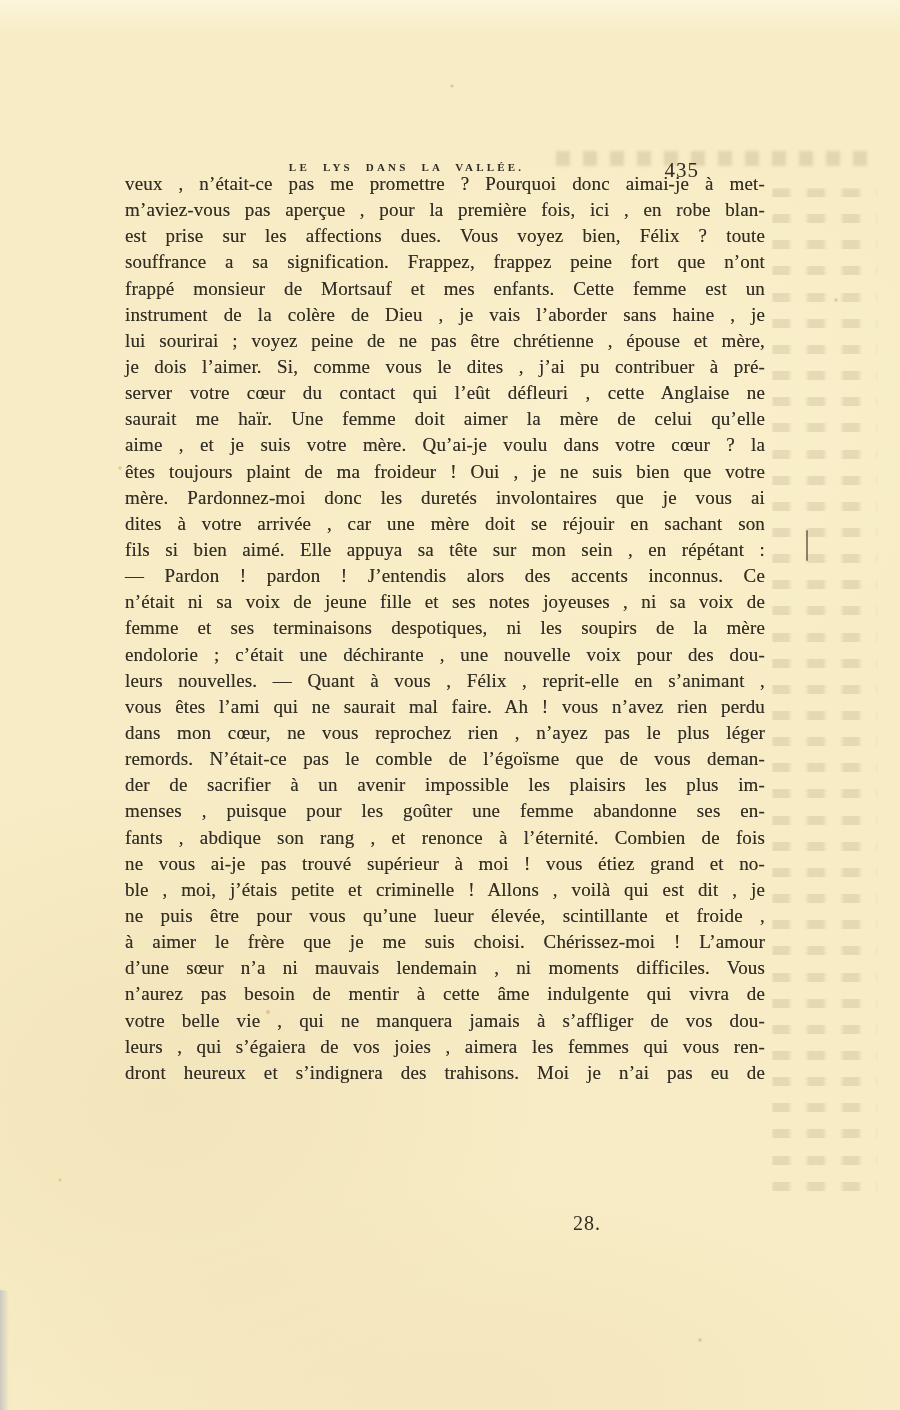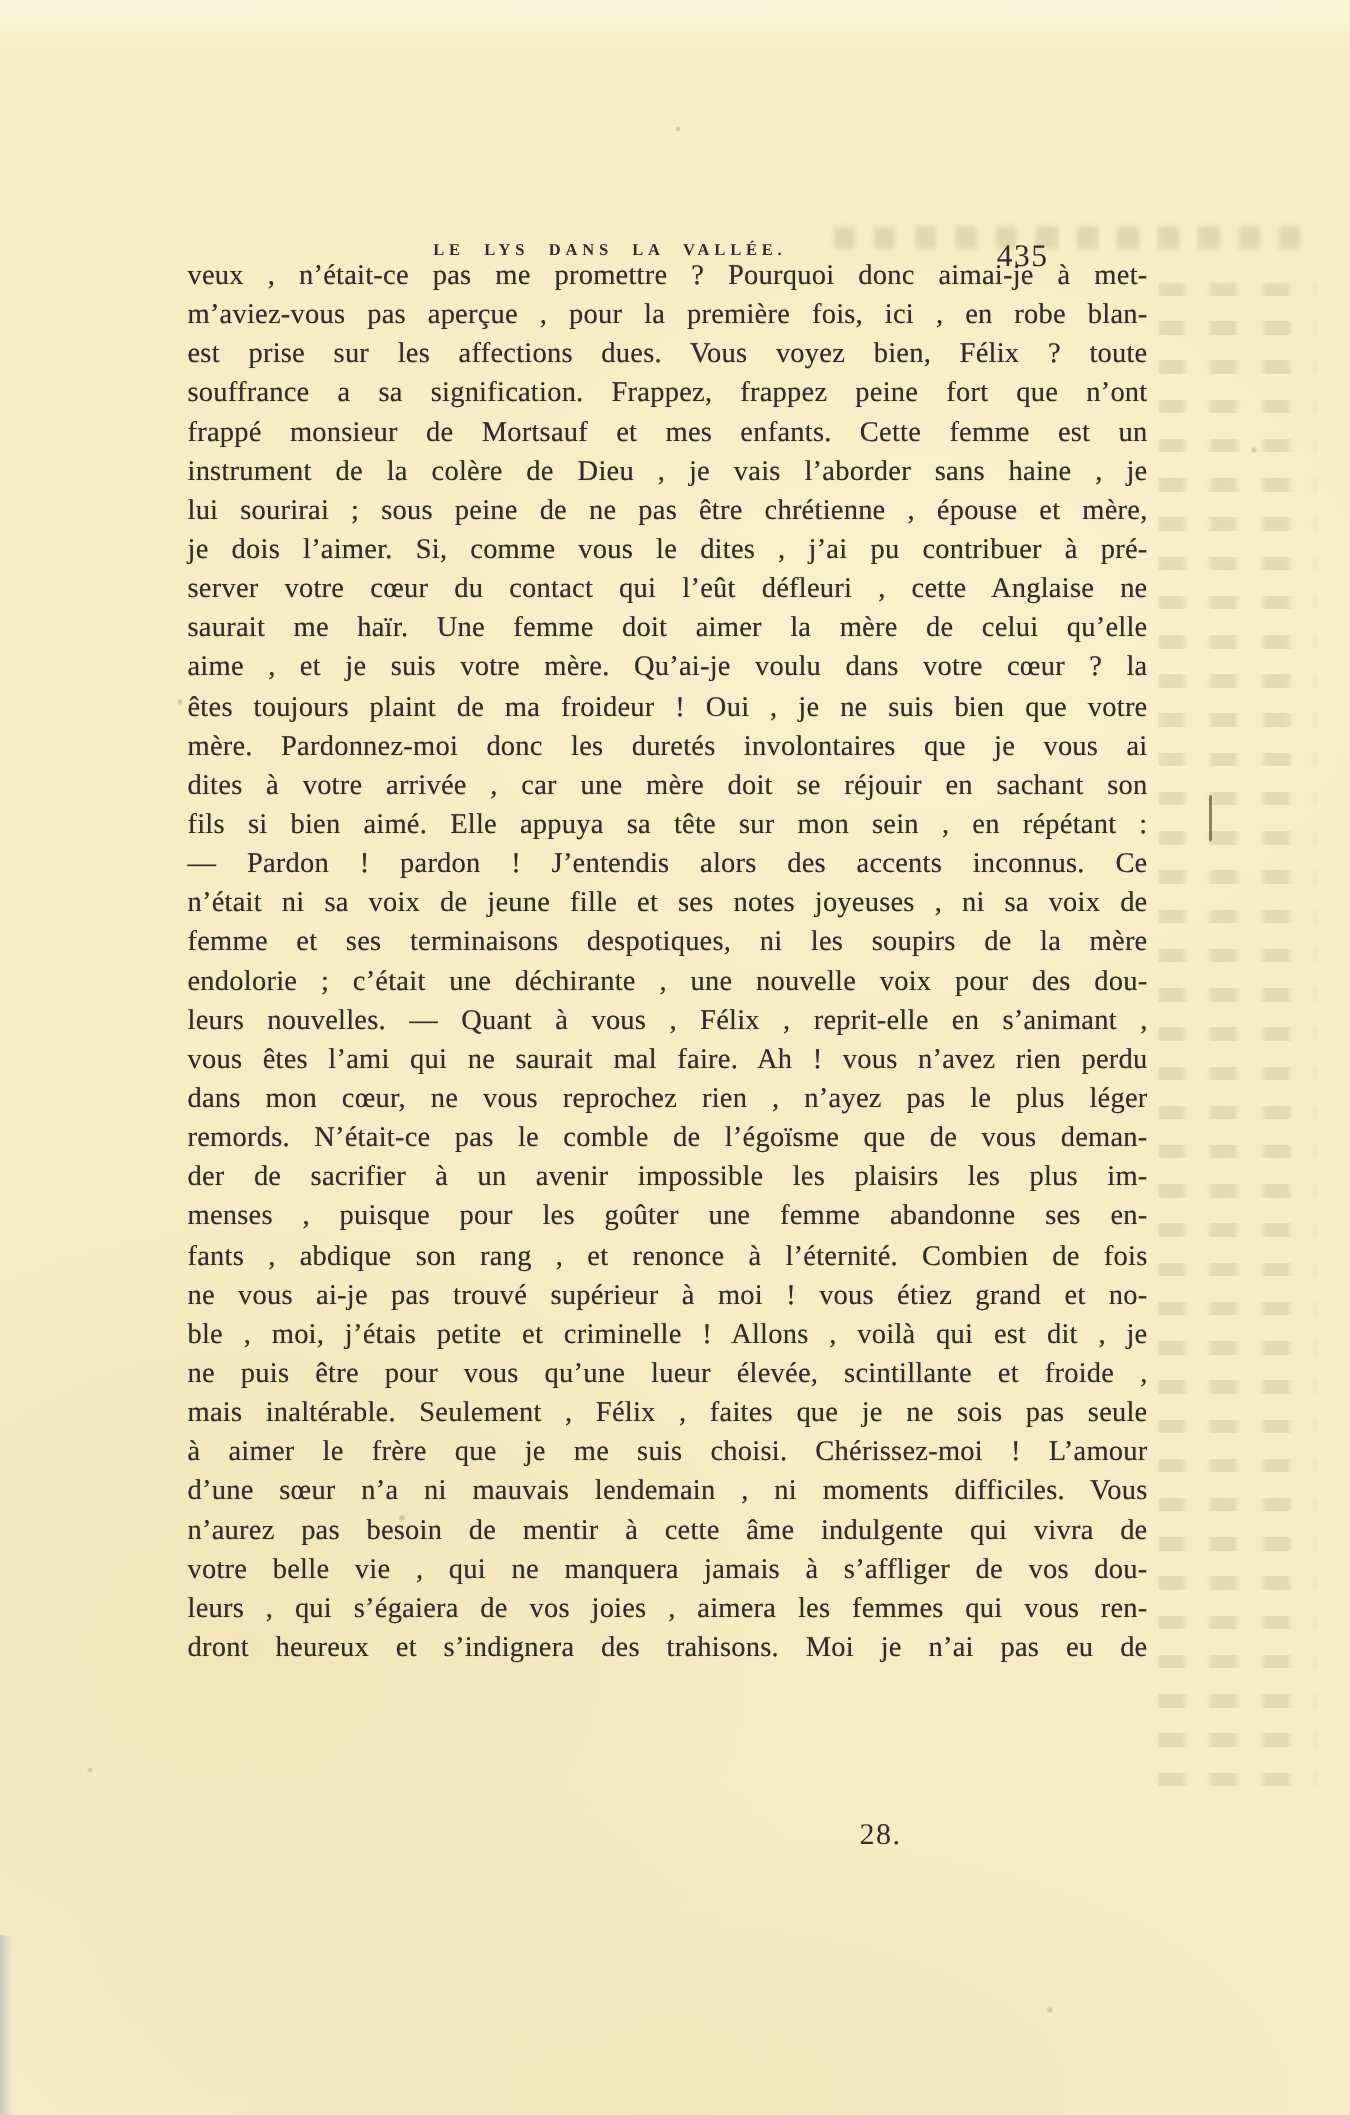--- a/index.html
+++ b/index.html
@@ -148,21 +148,21 @@
     <span class="page-number">435</span>
   </header>
 
   <main class="text-block">
       <div class="text-line">veux , n’était-ce pas me promettre ? Pourquoi donc aimai-je à met-</div>
       <div class="text-line">m’aviez-vous pas aperçue , pour la première fois, ici , en robe blan-</div>
       <div class="text-line">est prise sur les affections dues. Vous voyez bien, Félix ? toute</div>
       <div class="text-line">souffrance a sa signification. Frappez, frappez peine fort que n’ont</div>
       <div class="text-line">frappé monsieur de Mortsauf et mes enfants. Cette femme est un</div>
       <div class="text-line">instrument de la colère de Dieu , je vais l’aborder sans haine , je</div>
-      <div class="text-line">lui sourirai ; sous peine de ne pas être chrétienne , épouse et mère,</div>
+      <div class="text-line">lui sourirai ; voyez peine de ne pas être chrétienne , épouse et mère,</div>
       <div class="text-line">je dois l’aimer. Si, comme vous le dites , j’ai pu contribuer à pré-</div>
       <div class="text-line">server votre cœur du contact qui l’eût défleuri , cette Anglaise ne</div>
       <div class="text-line">saurait me haïr. Une femme doit aimer la mère de celui qu’elle</div>
       <div class="text-line">aime , et je suis votre mère. Qu’ai-je voulu dans votre cœur ? la</div>
       <div class="text-line">êtes toujours plaint de ma froideur ! Oui , je ne suis bien que votre</div>
       <div class="text-line">mère. Pardonnez-moi donc les duretés involontaires que je vous ai</div>
       <div class="text-line">dites à votre arrivée , car une mère doit se réjouir en sachant son</div>
       <div class="text-line">fils si bien aimé. Elle appuya sa tête sur mon sein , en répétant :</div>
       <div class="text-line">— Pardon ! pardon ! J’entendis alors des accents inconnus. Ce</div>
       <div class="text-line">n’était ni sa voix de jeune fille et ses notes joyeuses , ni sa voix de</div>
@@ -171,21 +171,20 @@
       <div class="text-line">leurs nouvelles. — Quant à vous , Félix , reprit-elle en s’animant ,</div>
       <div class="text-line">vous êtes l’ami qui ne saurait mal faire. Ah ! vous n’avez rien perdu</div>
       <div class="text-line">dans mon cœur, ne vous reprochez rien , n’ayez pas le plus léger</div>
       <div class="text-line">remords. N’était-ce pas le comble de l’égoïsme que de vous deman-</div>
       <div class="text-line">der de sacrifier à un avenir impossible les plaisirs les plus im-</div>
       <div class="text-line">menses , puisque pour les goûter une femme abandonne ses en-</div>
       <div class="text-line">fants , abdique son rang , et renonce à l’éternité. Combien de fois</div>
       <div class="text-line">ne vous ai-je pas trouvé supérieur à moi ! vous étiez grand et no-</div>
       <div class="text-line">ble , moi, j’étais petite et criminelle ! Allons , voilà qui est dit , je</div>
       <div class="text-line">ne puis être pour vous qu’une lueur élevée, scintillante et froide ,</div>
-      <div class="text-line">mais inaltérable. Seulement , Félix , faites que je ne sois pas seule</div>
       <div class="text-line">à aimer le frère que je me suis choisi. Chérissez-moi ! L’amour</div>
       <div class="text-line">d’une sœur n’a ni mauvais lendemain , ni moments difficiles. Vous</div>
       <div class="text-line">n’aurez pas besoin de mentir à cette âme indulgente qui vivra de</div>
       <div class="text-line">votre belle vie , qui ne manquera jamais à s’affliger de vos dou-</div>
       <div class="text-line">leurs , qui s’égaiera de vos joies , aimera les femmes qui vous ren-</div>
       <div class="text-line">dront heureux et s’indignera des trahisons. Moi je n’ai pas eu de</div>
     </main>
 
   <div class="ink-mark"></div>
 

